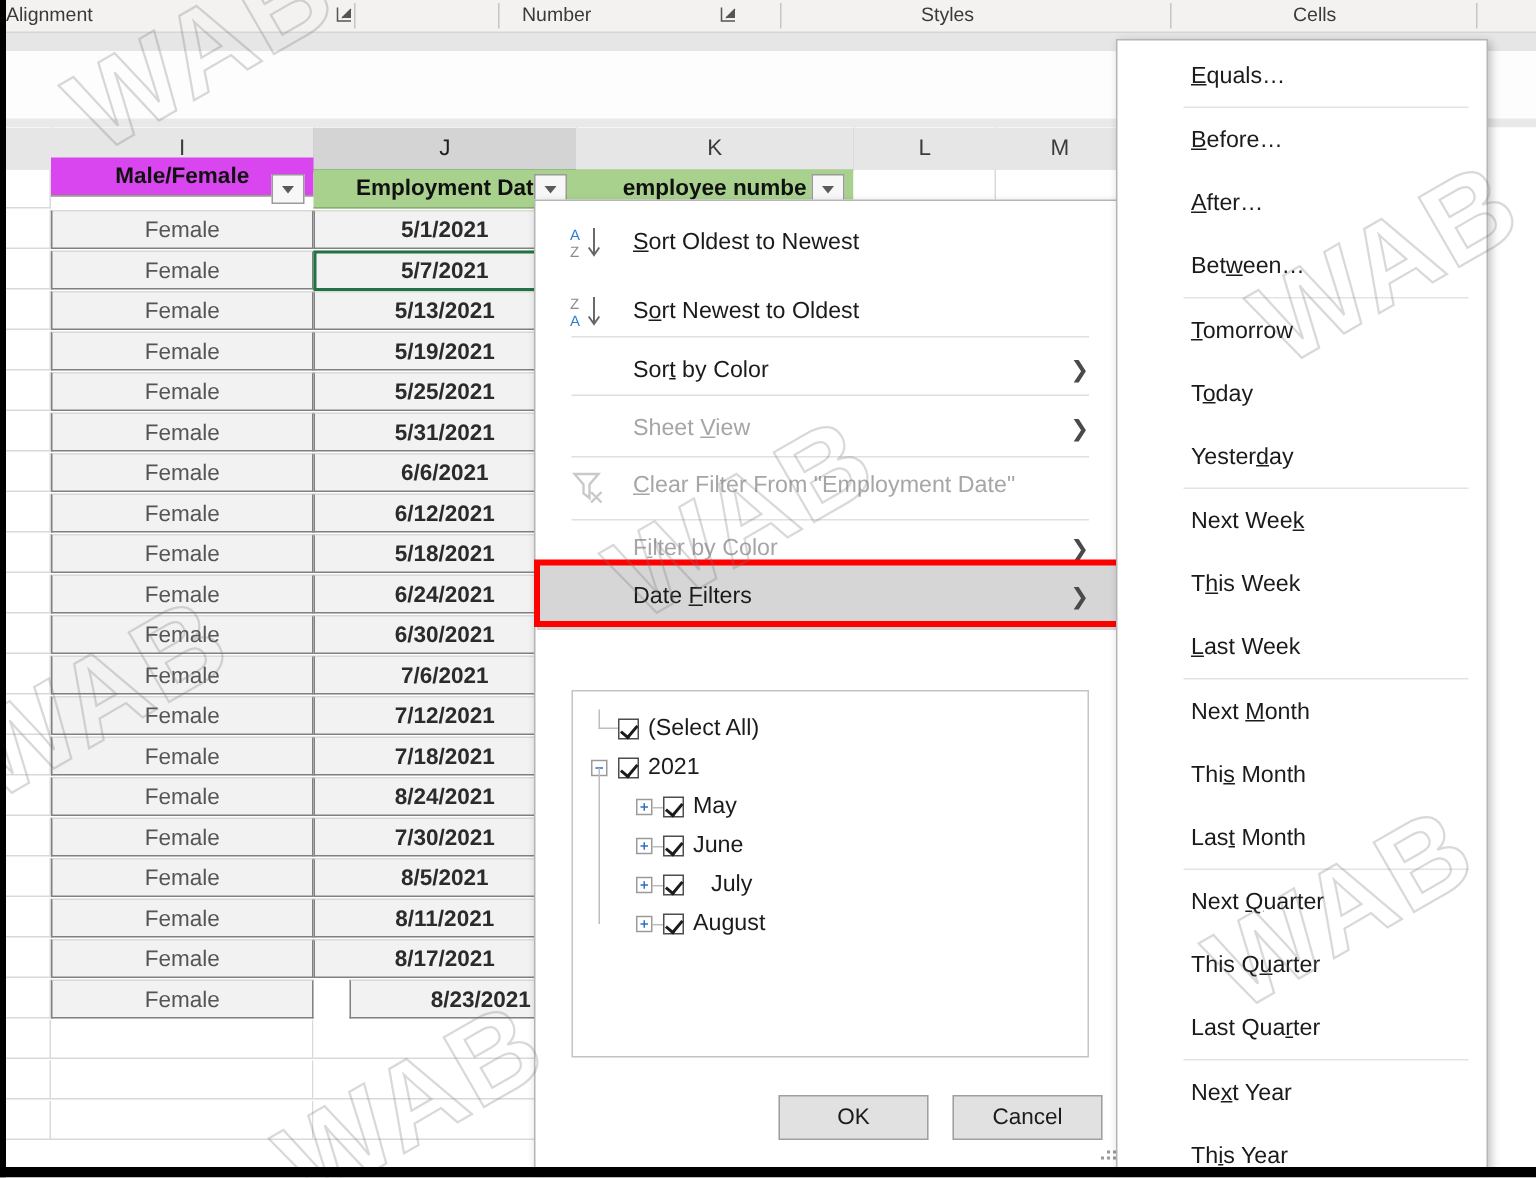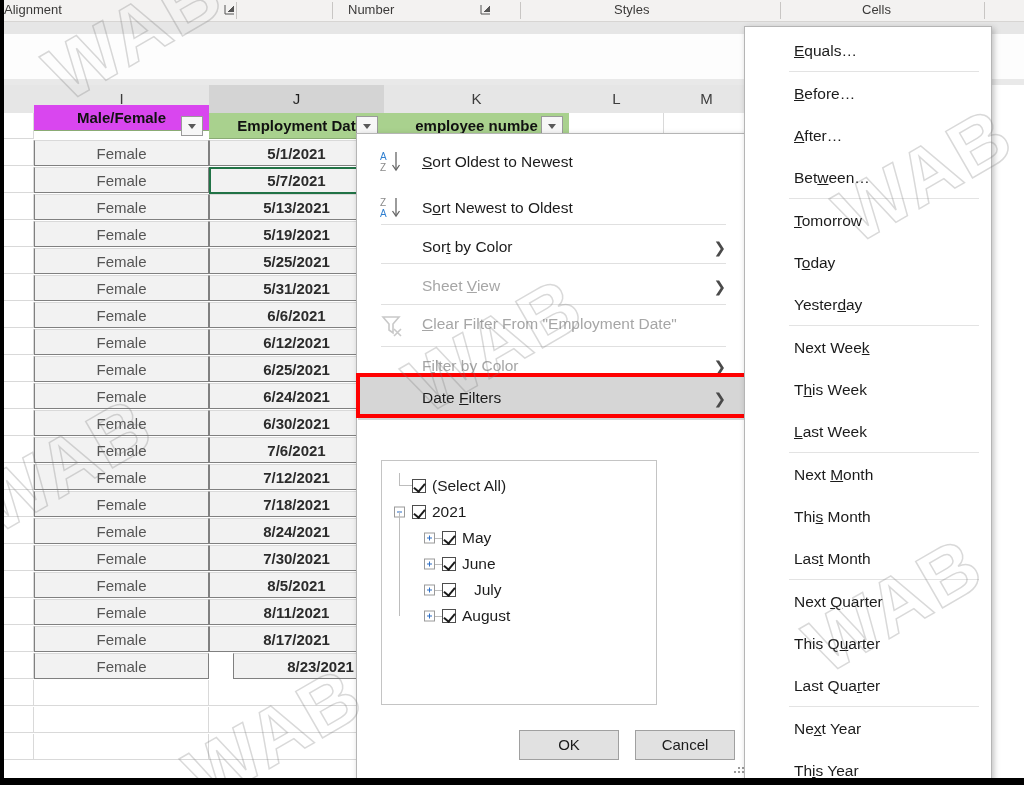--- a/index.html
+++ b/index.html
@@ -74,21 +74,21 @@
     border:1px solid #a8a8a8;box-sizing:border-box;background:#fff;}
   .af-search .txt{position:absolute;left:8px;top:0;line-height:28px;font-size:15px;color:#8c8c8c;}
   .af-search .mag{position:absolute;right:24px;top:4px;width:22px;height:22px;}
   .af-search .drop{position:absolute;right:0;top:0;width:20px;height:28px;background:#efefef;
     border-left:1px solid #c8c8c8;box-sizing:border-box;}
   .af-search .drop:after{content:"";position:absolute;left:50%;top:50%;
     transform:translate(-50%,-50%) rotate(45deg);width:6px;height:6px;
     border-right:1.5px solid #3a3a3a;border-bottom:1.5px solid #3a3a3a;margin-top:-2px;}
 
   
-  .af-list{position:absolute;left:24px;top:326px;width:276px;height:245px;
+  .af-list{position:absolute;left:24px;top:326px;width:345px;height:245px;
     border:1px solid #c4c4c4;box-sizing:border-box;background:#fff;overflow:hidden;}
   .tree-row{position:absolute;height:26px;line-height:26px;font-size:15.5px;color:#1b1b1b;white-space:nowrap;}
   .cbx{position:absolute;top:50%;transform:translateY(-50%);width:14px;height:14px;
     border:1px solid #4d4d4d;background:#fff;box-sizing:border-box;}
   .cbx:after{content:"";position:absolute;left:3px;top:1px;width:5px;height:9px;
     border-right:2px solid #1b1b1b;border-bottom:2px solid #1b1b1b;transform:rotate(40deg);}
   .expander{position:absolute;top:50%;transform:translateY(-50%);width:11px;height:11px;
     border:1px solid #9a9a9a;background:#fff;box-sizing:border-box;}
   .expander .h{position:absolute;left:2px;top:4px;width:5px;height:1px;background:#2f6fc4;}
   .expander .v{position:absolute;left:4px;top:2px;width:1px;height:5px;background:#2f6fc4;}
@@ -197,21 +197,21 @@
         <div class="cell data" style="left: 30px; top: 190px; width: 175px;">Female</div>
         <div class="cell data date" style="left: 205px; top: 190px; width: 175px;">5/31/2021</div>
         <div class="cell blankcol" style="left: 0px; top: 217px; width: 30px;"></div>
         <div class="cell data" style="left: 30px; top: 217px; width: 175px;">Female</div>
         <div class="cell data date" style="left: 205px; top: 217px; width: 175px;">6/6/2021</div>
         <div class="cell blankcol" style="left: 0px; top: 244px; width: 30px;"></div>
         <div class="cell data" style="left: 30px; top: 244px; width: 175px;">Female</div>
         <div class="cell data date" style="left: 205px; top: 244px; width: 175px;">6/12/2021</div>
         <div class="cell blankcol" style="left: 0px; top: 271px; width: 30px;"></div>
         <div class="cell data" style="left: 30px; top: 271px; width: 175px;">Female</div>
-        <div class="cell data date" style="left: 205px; top: 271px; width: 175px;">6/25/2021</div>
+        <div class="cell data date" style="left: 205px; top: 271px; width: 175px;">5/18/2021</div>
         <div class="cell blankcol" style="left: 0px; top: 298px; width: 30px;"></div>
         <div class="cell data" style="left: 30px; top: 298px; width: 175px;">Female</div>
         <div class="cell data date" style="left: 205px; top: 298px; width: 175px;">6/24/2021</div>
         <div class="cell blankcol" style="left: 0px; top: 325px; width: 30px;"></div>
         <div class="cell data" style="left: 30px; top: 325px; width: 175px;">Female</div>
         <div class="cell data date" style="left: 205px; top: 325px; width: 175px;">6/30/2021</div>
         <div class="cell blankcol" style="left: 0px; top: 352px; width: 30px;"></div>
         <div class="cell data" style="left: 30px; top: 352px; width: 175px;">Female</div>
         <div class="cell data date" style="left: 205px; top: 352px; width: 175px;">7/6/2021</div>
         <div class="cell blankcol" style="left: 0px; top: 379px; width: 30px;"></div>

